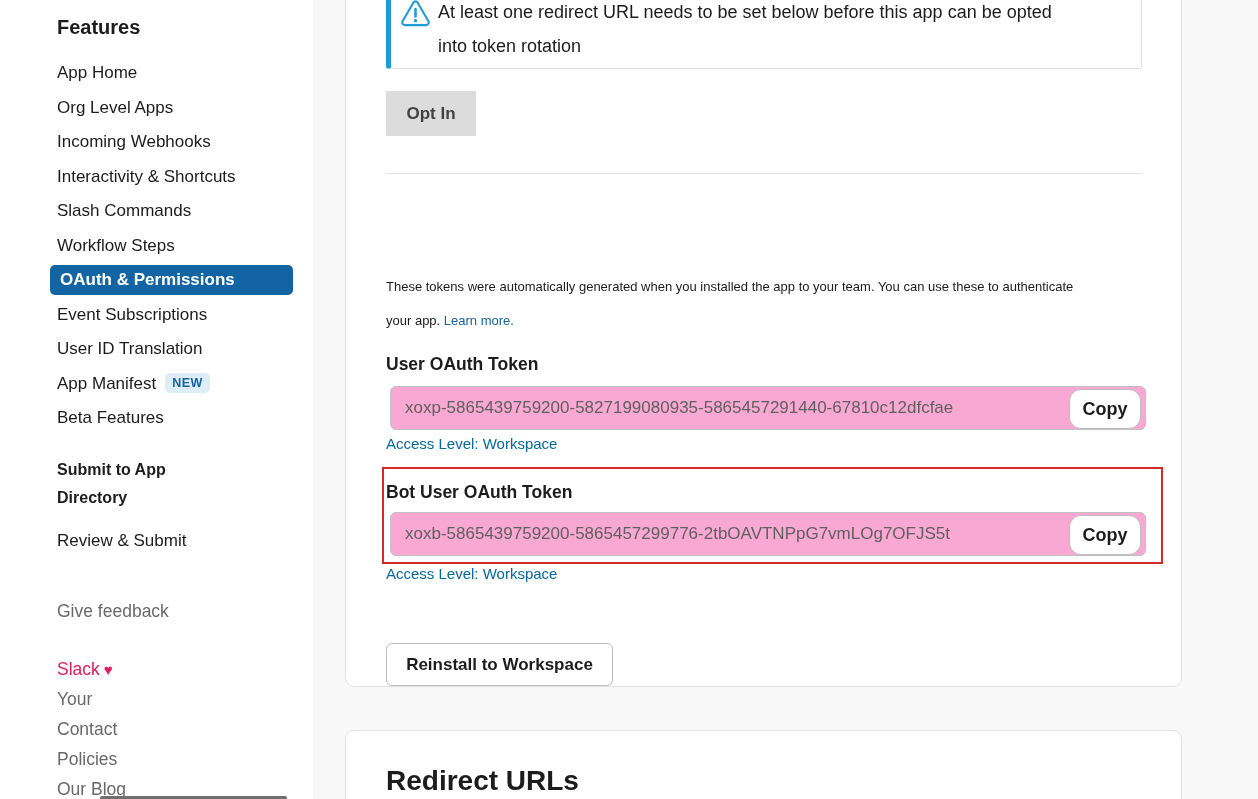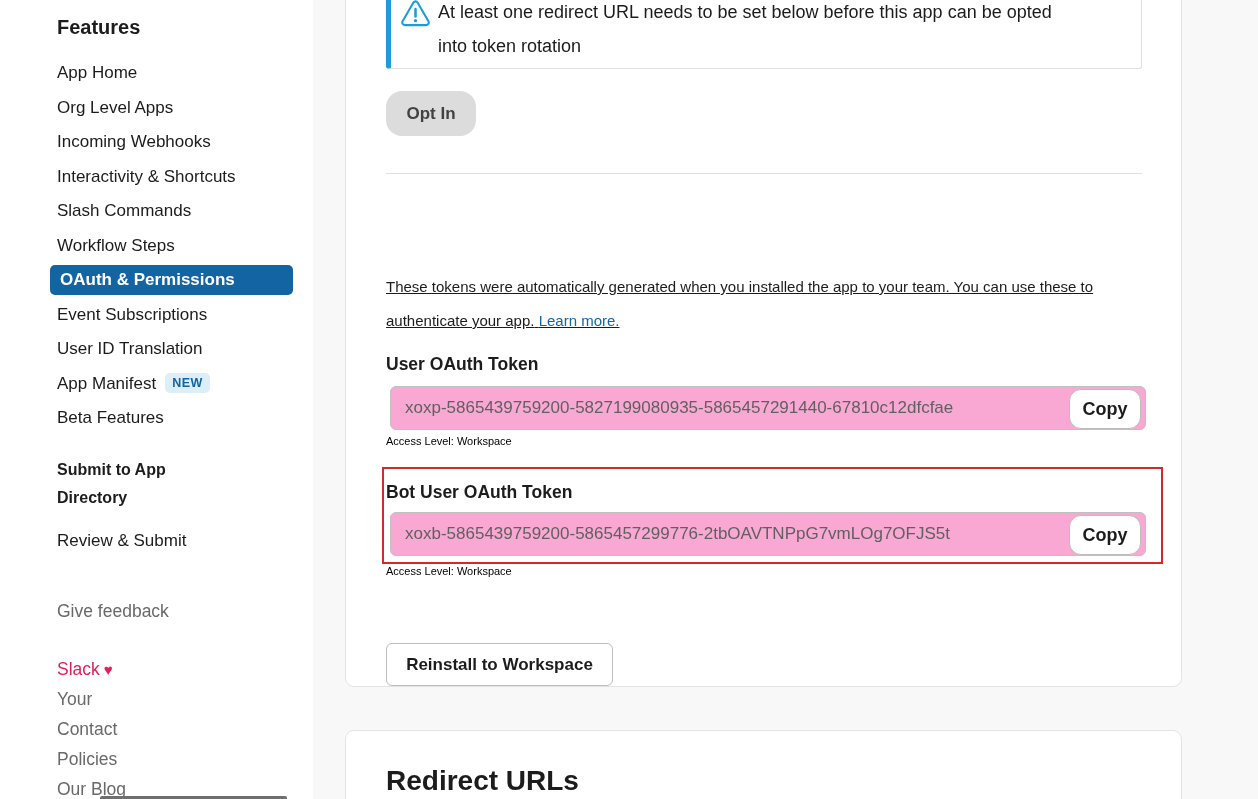--- a/index.html
+++ b/index.html
@@ -156,21 +156,21 @@
     font-size: 18px;
     line-height: 34px;
     color: #1d1c1d;
   }
   .opt-in-btn {
     position: absolute;
     left: 40px; top: 120px;
     width: 90px; height: 45px;
     background: #dcdcdc;
     border: none;
-    border-radius: 16px;
+    border-radius: 1px;
     font-family: inherit;
     font-size: 17px;
     font-weight: bold;
     color: #424242;
     cursor: default;
   }
   .divider {
     position: absolute;
     left: 40px; top: 202px;
     width: 756px; height: 1px;
@@ -182,24 +182,23 @@
     margin: 0;
     font-size: 27px;
     font-weight: bold;
     color: #1d1c1d;
   }
   .section-desc {
     position: absolute;
     left: 40px; top: 299px;
     width: 715px;
     margin: 0;
-    font-size: 15px;
+    font-size: 13px;
     line-height: 34px;
     color: #1d1c1d;
-    text-decoration: underline;
   }
   .learn-more-link { color: #1264a3; text-decoration: none; cursor: pointer; }
 
   .token-label {
     position: absolute;
     left: 40px;
     font-size: 17.5px;
     font-weight: bold;
     color: #1d1c1d;
   }
@@ -234,22 +233,22 @@
     font-weight: bold;
     color: #1d1c1d;
     cursor: pointer;
   }
   .copy-user { top: 418px; }
   .copy-bot  { top: 544px; }
 
   .access-level {
     position: absolute;
     left: 40px;
-    font-size: 11px;
-    color: #000000;
+    font-size: 15px;
+    color: #0369a1;
   }
   .access-user { top: 464px; }
   .access-bot  { top: 594px; }
 
   .red-annotation {
     position: absolute;
     left: 36px; top: 496px;
     width: 781px; height: 97px;
     border: 2px solid #d12a2a;
     pointer-events: none;

